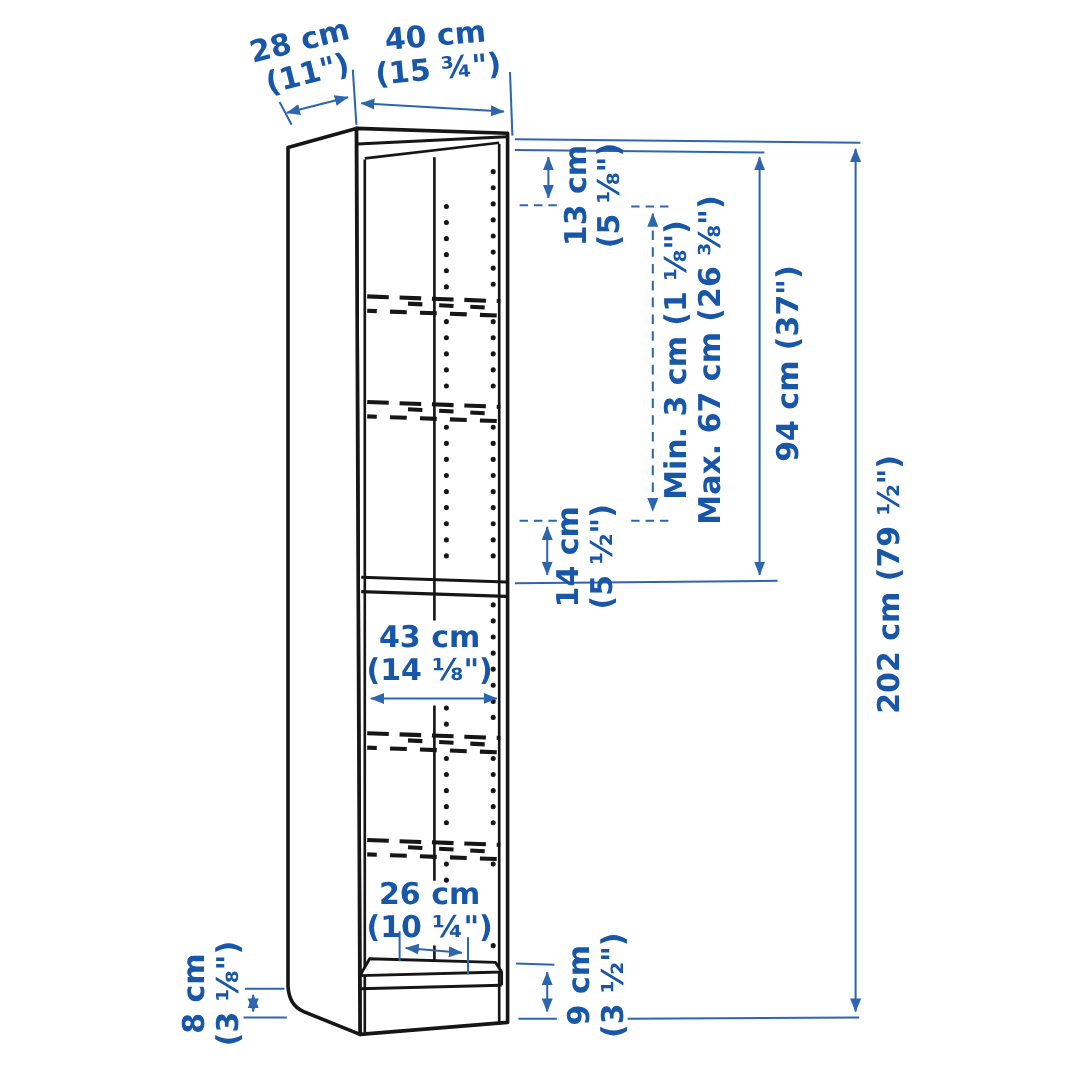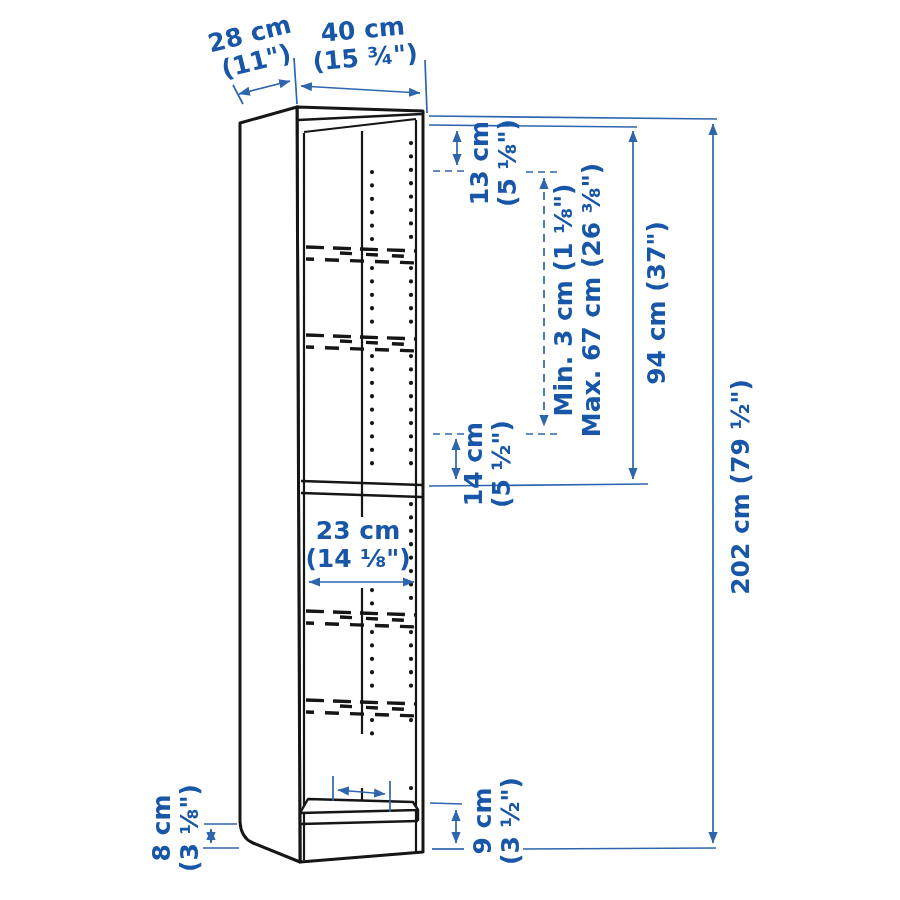--- a/index.html
+++ b/index.html
@@ -165,24 +165,28 @@
   <div class="lbl" style="left:741px;top:487px;transform:translate(-50%,-50%) rotate(-90deg);">
     <span>202 cm (79 ½")</span>
   </div>
 
   <div class="lbl" style="left:488px;top:464px;transform:translate(-50%,-50%) rotate(-90deg);">
     <span>14 cm</span>
     <span>(5 ½")</span>
   </div>
 
   <div class="lbl" style="left:358px;top:545px;transform:translate(-50%,-50%);">
-    <span>23 cm</span>
+    <span>43 cm</span>
     <span>(14 ⅛")</span>
   </div>
 
+  <div class="lbl" style="left:358px;top:759px;transform:translate(-50%,-50%);">
+    <span>26 cm</span>
+    <span>(10 ¼")</span>
+  </div>
 
   <div class="lbl" style="left:176px;top:828px;transform:translate(-50%,-50%) rotate(-90deg);">
     <span>8 cm</span>
     <span>(3 ⅛")</span>
   </div>
 
   <div class="lbl" style="left:497px;top:821px;transform:translate(-50%,-50%) rotate(-90deg);">
     <span>9 cm</span>
     <span>(3 ½")</span>
   </div>

